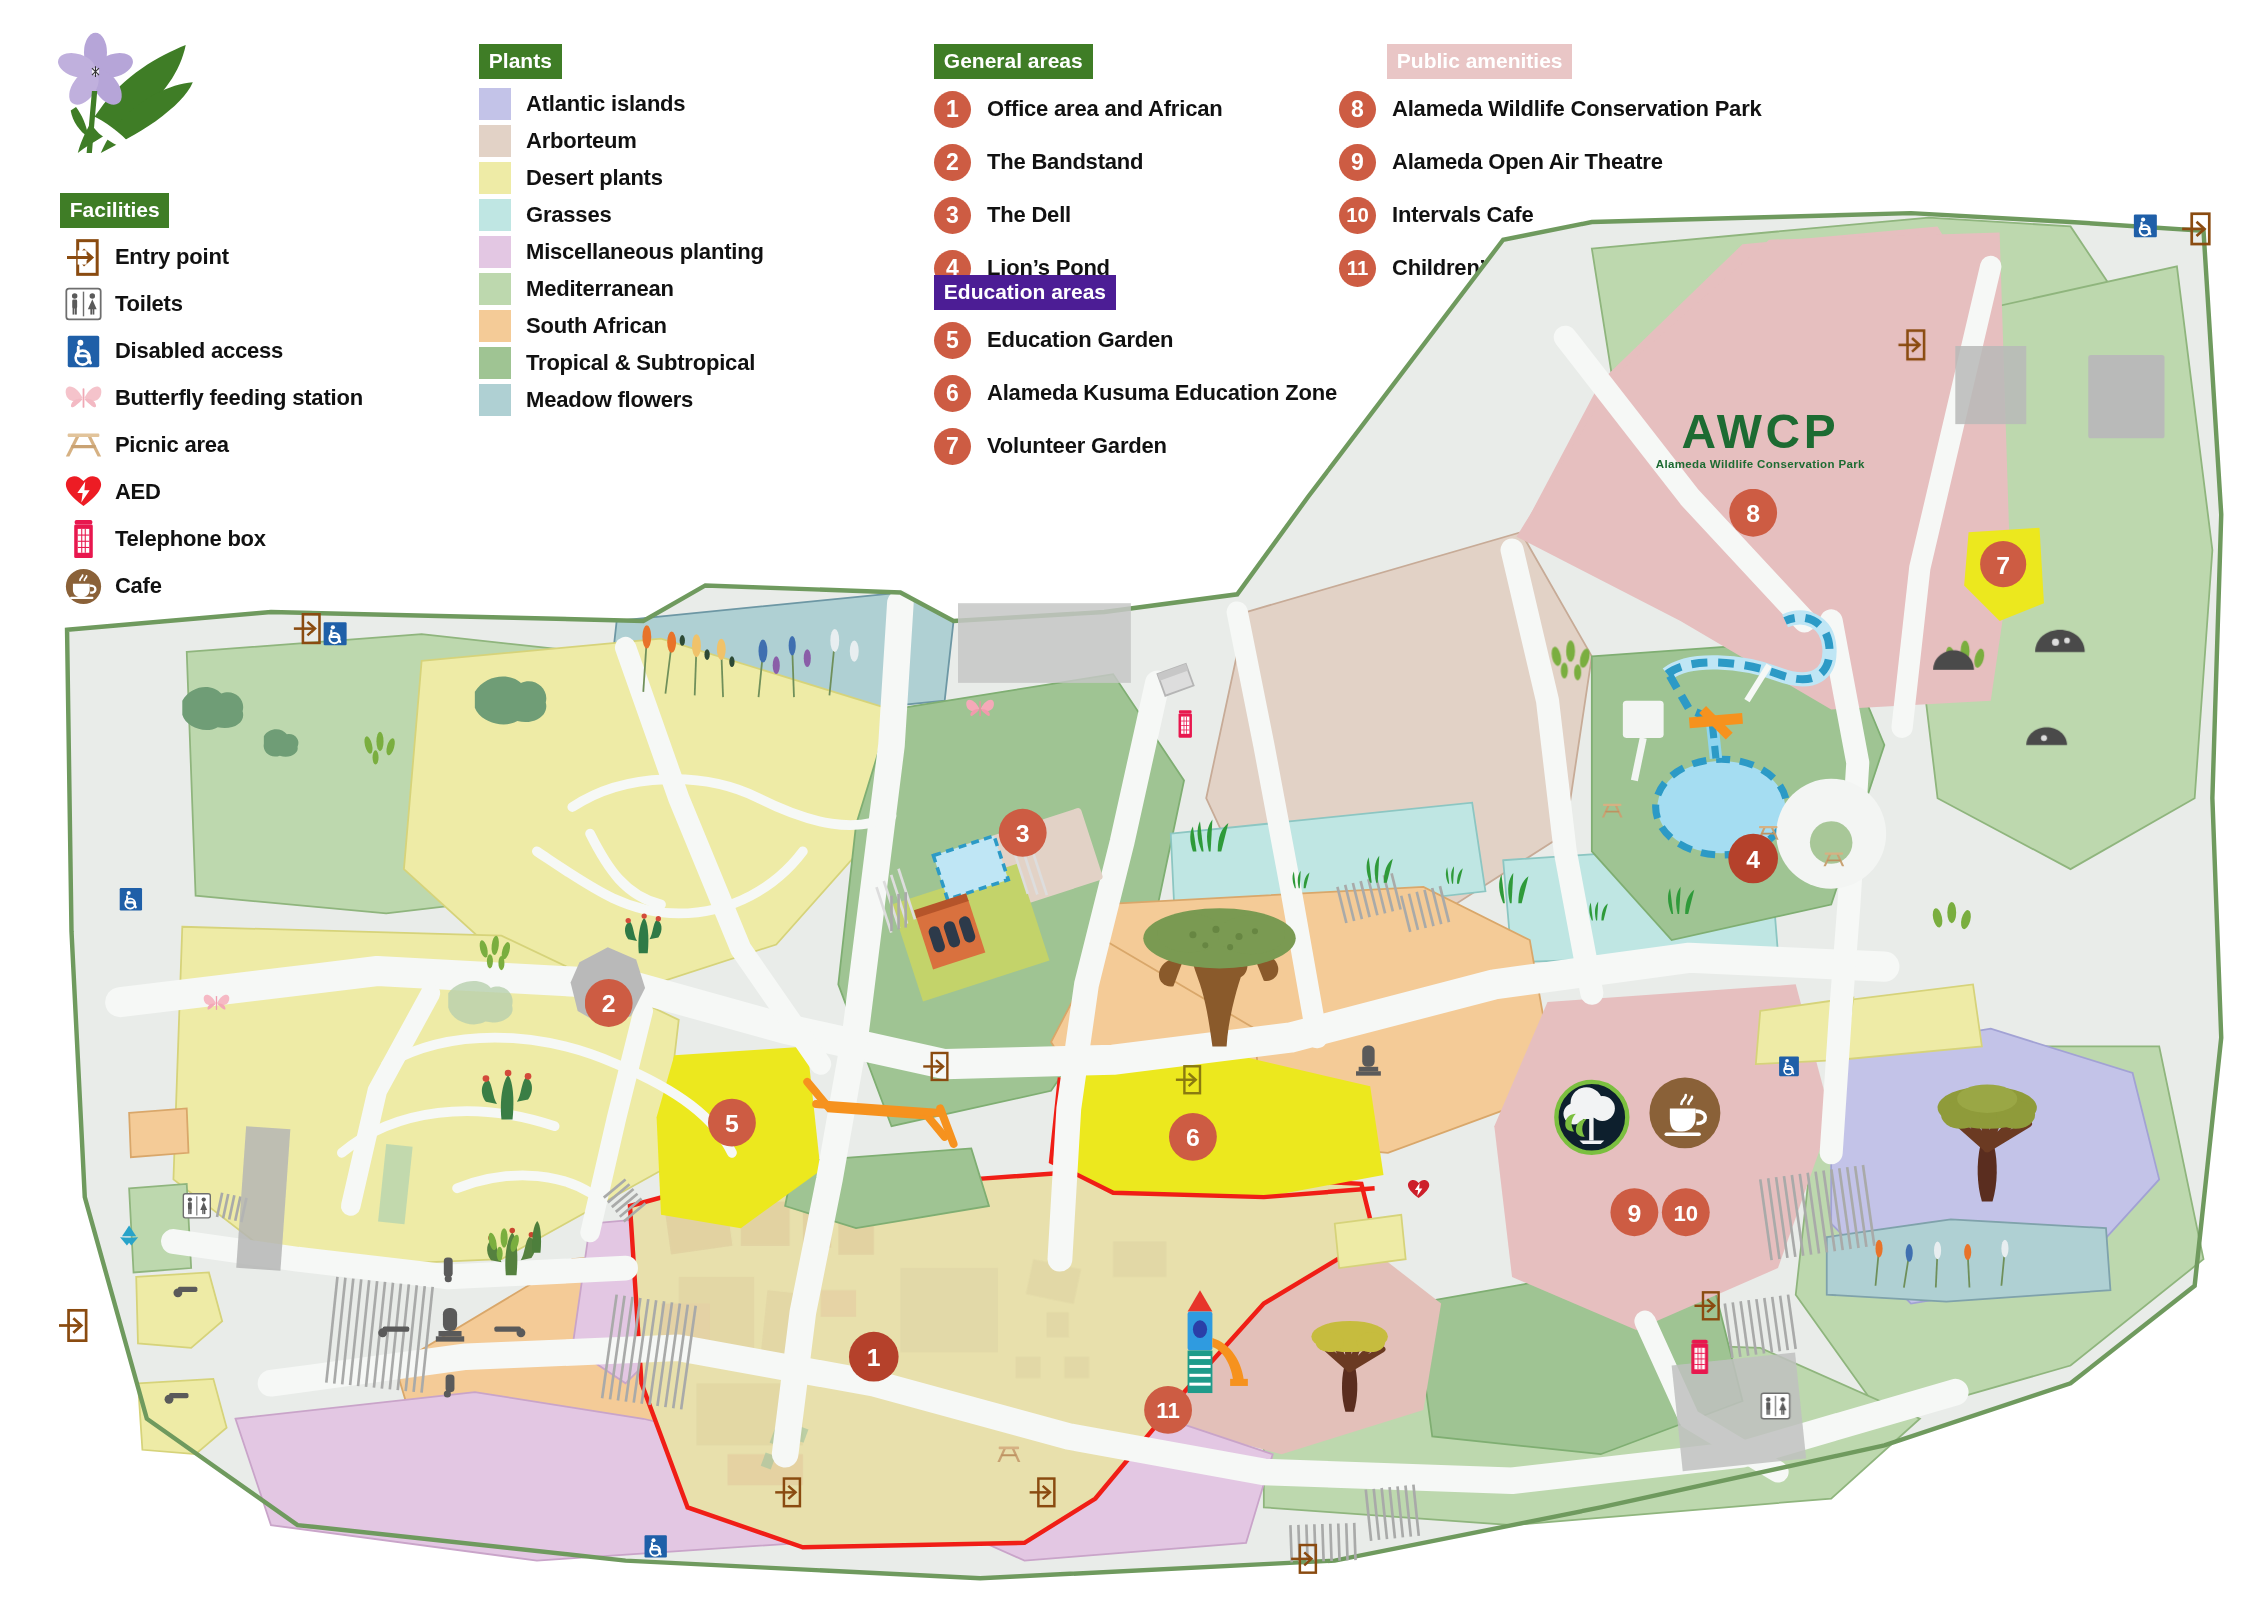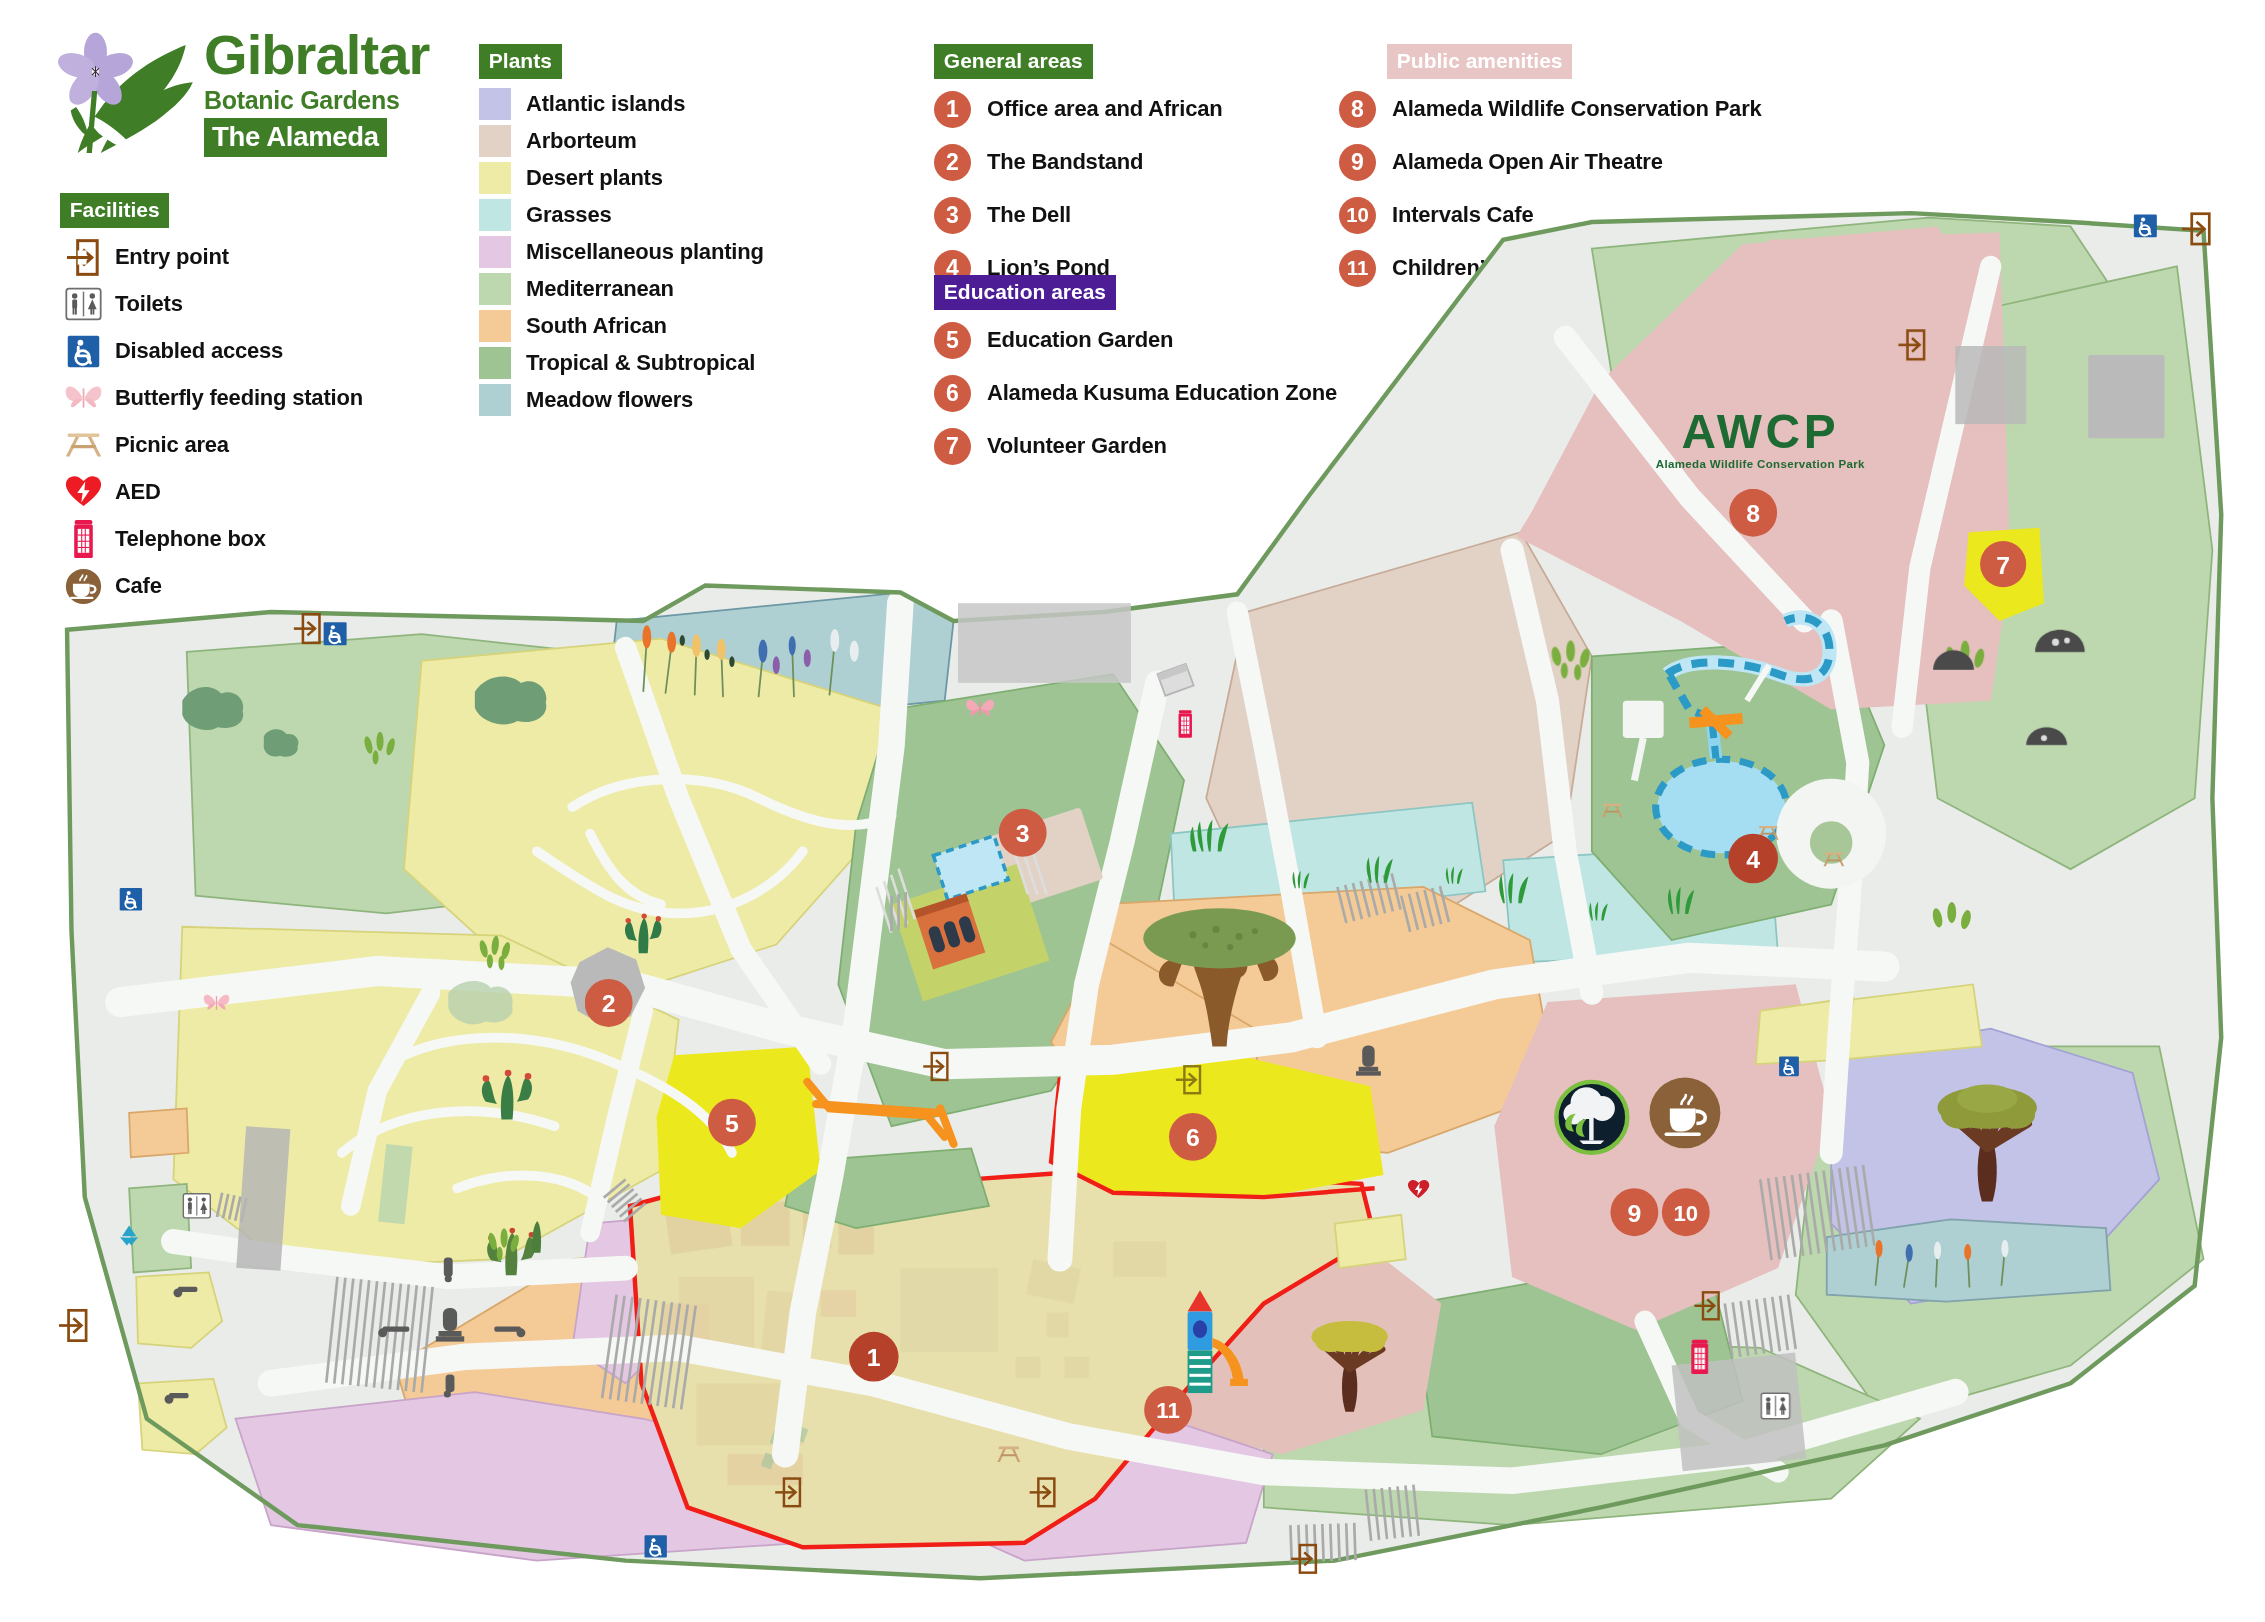--- a/index.html
+++ b/index.html
@@ -74,25 +74,20 @@
           <ellipse cx="13" cy="18" rx="13" ry="22" fill="#b6a5d8" transform="rotate(144 13 18)"></ellipse>
           <ellipse cx="-13" cy="18" rx="13" ry="22" fill="#c0b0dd" transform="rotate(216 -13 18)"></ellipse>
           <ellipse cx="-21" cy="-7" rx="13" ry="22" fill="#c0b0dd" transform="rotate(288 -21 -7)"></ellipse>
           <circle cx="0" cy="0" r="4" fill="#f2eef8"></circle>
           <path d="M-4 -4 L4 4 M4 -4 L-4 4 M0 -6 L0 6" stroke="#333" stroke-width="1.2"></path>
         </g>
         <path d="M44 70 C42 92 40 116 38 140 L44 140 C46 116 48 92 50 70 Z" fill="#3f7d26"></path>
         <path d="M26 88 C32 96 38 108 40 122 C30 116 22 104 20 92 Z" fill="#3f7d26"></path>
       </g>
     </svg>
-  </div>
-  <div id="logo-text">
-    <div class="logo-main">Gibraltar</div>
-    <div class="logo-sub">Botanic Gardens</div>
-    <div class="logo-badge">The Alameda</div>
   </div>
 </div>
 
 <div id="facilities">
   <div class="legend-head lh-green">Facilities</div>
 
   <div class="legend-row" style="margin-top:5.3px;">
     <span class="fac-ico">
       <svg width="34" height="39" viewBox="0 0 38 44">
         <rect x="13" y="3" width="22" height="38" fill="none" stroke="#8a4b10" stroke-width="3.4"></rect>

